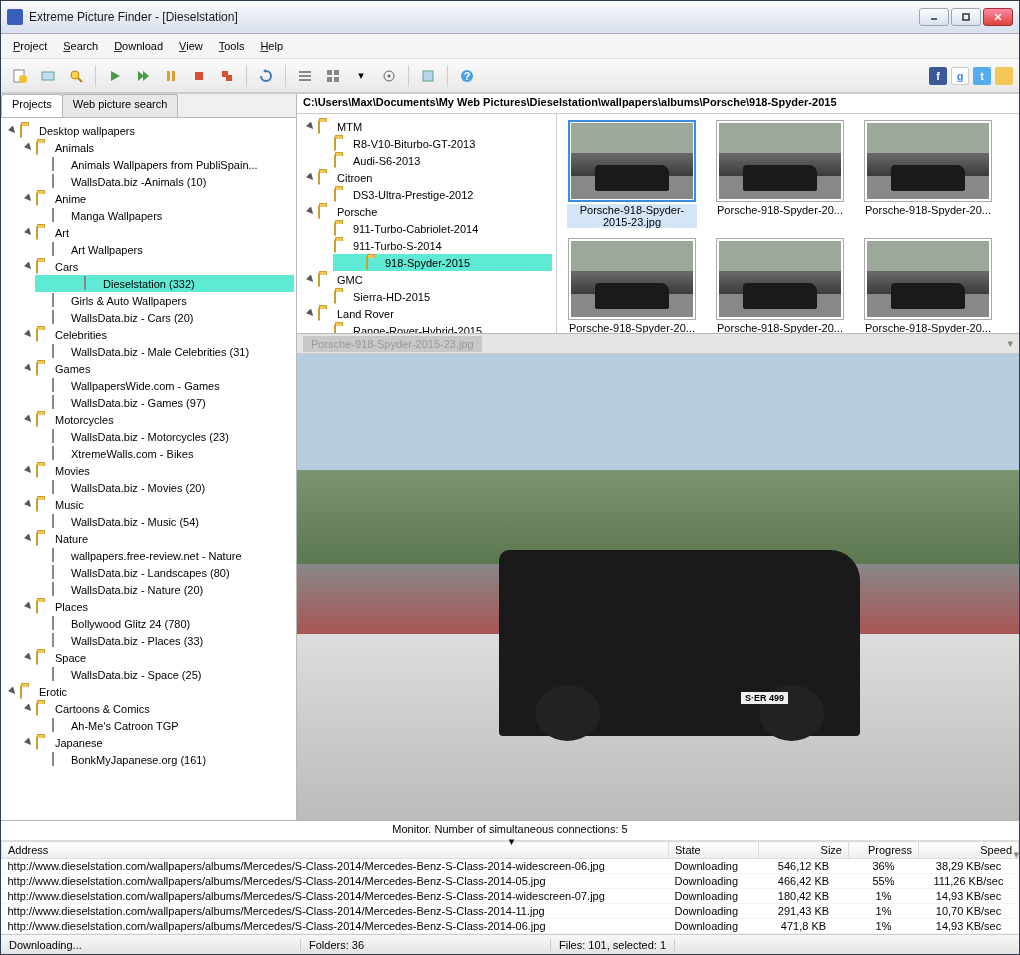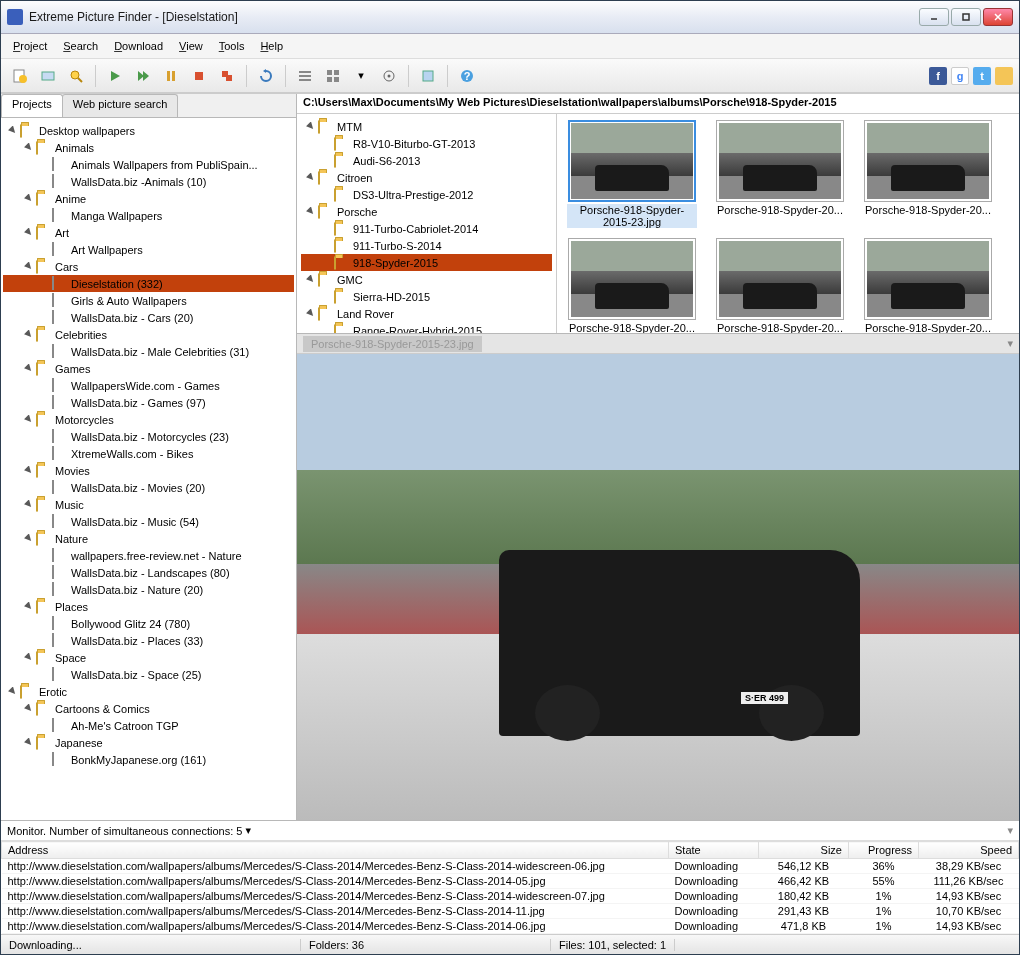--- a/index.html
+++ b/index.html
@@ -20,21 +20,21 @@
 .tsep{ width:1px; height:22px; background:#ccc; margin:0 4px;}
 .toolbar-right{ margin-left:auto; display:flex; gap:4px;}
 .social{ width:18px;height:18px; border-radius:2px; cursor:pointer;}
 .content { flex:1; display:flex; overflow:hidden; border-top:1px solid #ccc;}
 .leftpane{ width:296px; display:flex; flex-direction:column; border-right:1px solid #b8b8b8; background:#fff;}
 .tabs{ height:24px; display:flex; background:#f0f0f0; border-bottom:1px solid #b8b8b8;}
 .tab{ padding:3px 10px; border:1px solid #b8b8b8; border-bottom:none; background:#fff; margin-right:-1px; cursor:pointer; border-radius:3px 3px 0 0;}
 .tab.inactive{ background:#e8e8e8;}
 .tree{ flex:1; overflow:auto; padding:4px 2px; background:#fff; font-size:11px;}
 .treerow{ display:flex; align-items:center; height:17px; cursor:pointer;}
-.treerow.sel{ background:#c2410c;}
+.treerow.sel{ background:#5eead4;margin-left:32px;}
 .indent{ display:inline-block;}
 .expander{ width:11px; height:11px; margin-right:2px; display:inline-flex;align-items:center;justify-content:center;}
 .expander svg{width:9px;height:9px;}
 .ticon{ width:16px; height:14px; margin-right:3px; display:inline-block;}
 .folder-ico{ background:linear-gradient(#ffe9a8,#f4c557); border:1px solid #c9a030; border-radius:1px; width:14px; height:11px; position:relative; top:1px;}
 .folder-ico::before{content:"";position:absolute;top:-3px;left:0;width:6px;height:3px;background:#f4c557;border:1px solid #c9a030;border-bottom:none;border-radius:1px 1px 0 0;}
 .page-ico{ background:#fff; border:1px solid #888; width:12px; height:13px; position:relative;}
 .rightpane{ flex:1; display:flex; flex-direction:column; overflow:hidden;}
 .pathbar{ height:20px; background:#fff; border-bottom:1px solid #ccc; padding:2px 6px; font-weight:bold; font-size:11px;}
 .right-top{ height:220px; display:flex; border-bottom:1px solid #b8b8b8;}
@@ -49,21 +49,21 @@
 .thumbname{ font-size:11px; text-align:center; margin-top:2px; max-width:130px; overflow:hidden;}
 .preview-header{ height:20px; background:#e5e5e5; border-bottom:1px solid #ccc; display:flex; align-items:center; padding:0 6px;}
 .preview-header .ptab{ background:#c8c8c8; padding:2px 8px; color:#999; font-size:11px;}
 .preview{ flex:1; background:#fff; display:flex; align-items:center; justify-content:center; overflow:hidden;}
 .preview-img{ width:100%; height:100%; background:linear-gradient(180deg,#b8cce0 25%,#7a9470 25%,#5c7850 45%,#888 45%,#aa5555 60%,#ddd 60%,#bbb 100%); position:relative;}
 .bigcar{position:absolute;bottom:18%;left:28%;width:50%;height:40%;background:#1a1a1a;border-radius:10px 30px 4px 4px;}
 .bigcar::after{content:"";position:absolute;bottom:-5px;left:10%;width:18%;height:30%;background:#222;border-radius:50%;}
 .bigcar::before{content:"";position:absolute;bottom:-5px;right:10%;width:18%;height:30%;background:#222;border-radius:50%;}
 .plate{position:absolute;bottom:25%;right:32%;background:#eee;padding:1px 4px;font-size:9px;font-weight:bold;}
 .bottom{ border-top:1px solid #b8b8b8; background:#fff;}
-.monitor-bar{ height:20px; padding:2px 6px; border-bottom:1px solid #ddd; display:flex;align-items:center;}
+.monitor-bar{ height:20px; padding:2px 0; border-bottom:1px solid #ddd; display:flex;align-items:center;flex-direction:column;}
 .dl-table{ width:100%; border-collapse:collapse;}
 .dl-table th{ text-align:left; background:linear-gradient(#fff,#eee); border:1px solid #ddd; padding:2px 6px; font-weight:normal; font-size:11px;}
 .dl-table th.r{text-align:right;}
 .dl-table td{ padding:1px 6px; font-size:11px; border-bottom:1px solid #f4f4f4;}
 .dl-table td.r{text-align:center;}
 .statusbar{ height:20px; background:linear-gradient(#f8f8f8,#e4e4e4); border-top:1px solid #ccc; display:flex; align-items:center; font-size:11px;}
 .statusbar .cell{ padding:0 8px; border-right:1px solid #ccc;}
 </style>
 </head>
 <body>

